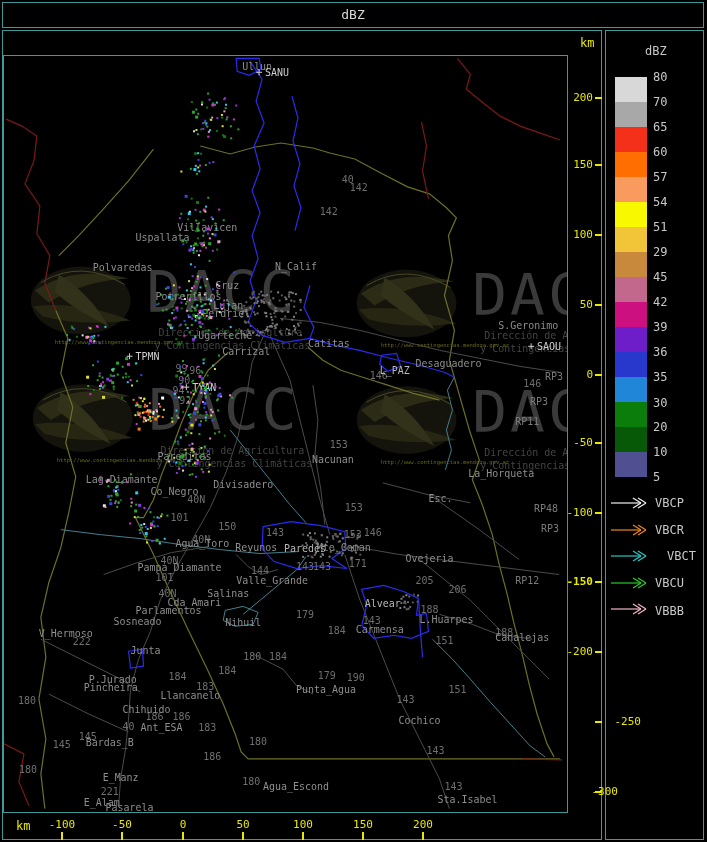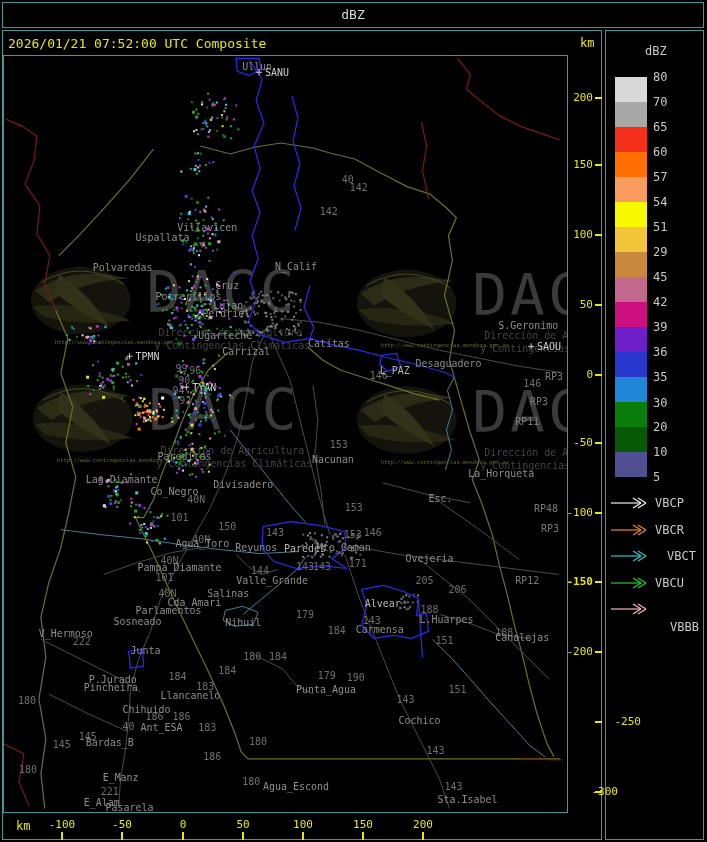--- a/index.html
+++ b/index.html
@@ -31,21 +31,20 @@
 <body>
 
 <div id="screen">
   <div id="title-bar" class="panel">
     <span>dBZ</span>
   </div>
 
   <div id="left-panel" class="panel"></div>
   <div id="right-panel" class="panel"></div>
 
-  <div id="timestamp" class="lbl yellow">2026/01/21 07:52:00 UTC Composite</div>
   <div id="km-top" class="lbl yellow">km</div>
   <div id="km-bottom" class="lbl yellow">km</div>
 
   <div id="map-box">
     <svg id="map-svg" width="563" height="756" viewBox="0 0 565 758" xmlns="http://www.w3.org/2000/svg">
         <g transform="translate(25,207)">
           <ellipse cx="52" cy="38" rx="50" ry="34" fill="#14140c"></ellipse>
           <path d="M6,28 Q45,2 100,16 Q55,18 20,40 Z" fill="#2c2c16"></path>
           <path d="M4,44 Q50,38 102,58 Q52,64 14,54 Z" fill="#262612"></path>
           <path d="M30,12 Q60,30 80,64 Q50,50 26,30 Z" fill="#32321a"></path>
@@ -1239,14 +1238,14 @@
       <polyline points="36,7 28,12" fill="none" stroke="#28cc28" stroke-width="1.2"></polyline>
     </svg>
     <div class="vec-label" style="top: 576px;">VBCU</div>
     <svg width="42" height="14" class="vec-svg" style="top: 602px;">
       <polyline points="1,7 31,7" fill="none" stroke="#f2b8c6" stroke-width="1.2"></polyline>
       <polyline points="31,7 23,2" fill="none" stroke="#f2b8c6" stroke-width="1.2"></polyline>
       <polyline points="31,7 23,12" fill="none" stroke="#f2b8c6" stroke-width="1.2"></polyline>
       <polyline points="36,7 28,2" fill="none" stroke="#f2b8c6" stroke-width="1.2"></polyline>
       <polyline points="36,7 28,12" fill="none" stroke="#f2b8c6" stroke-width="1.2"></polyline>
     </svg>
-    <div class="vec-label" style="top: 620px; text-align: right;">VBBB</div>
+    <div class="vec-label" style="top: 604px;">VBBB</div>
   </div>
 
 </body></html>

